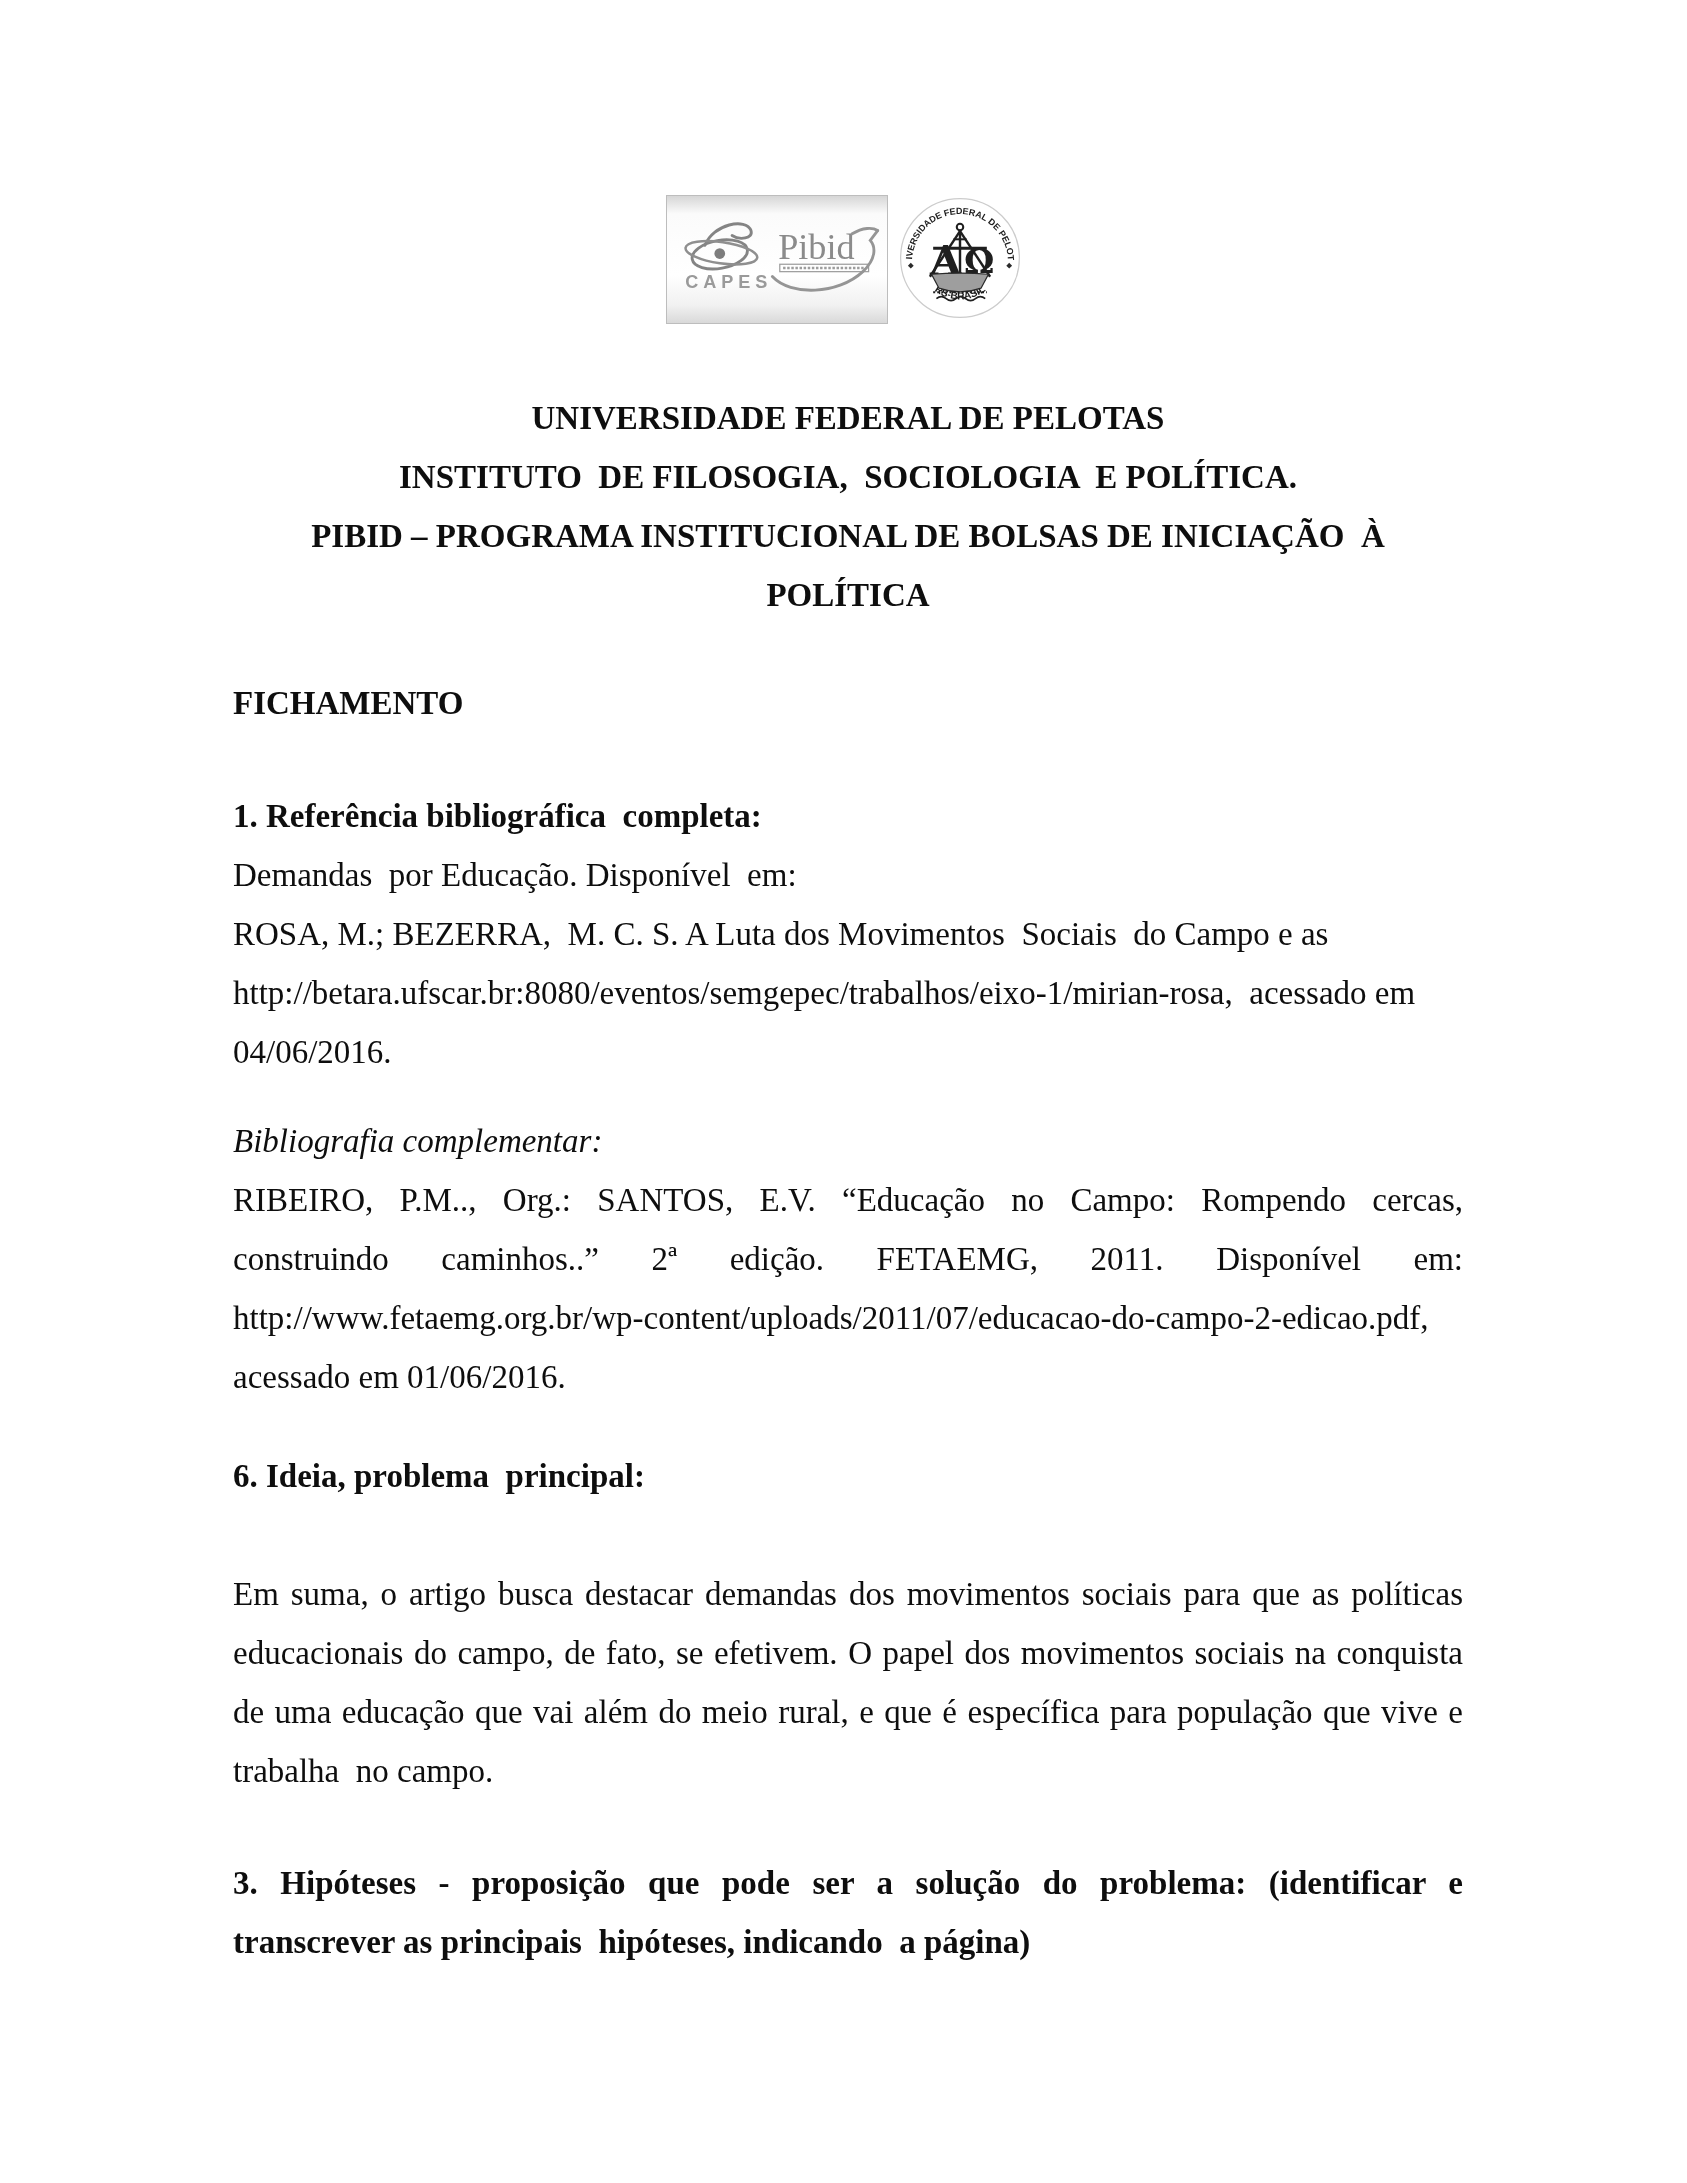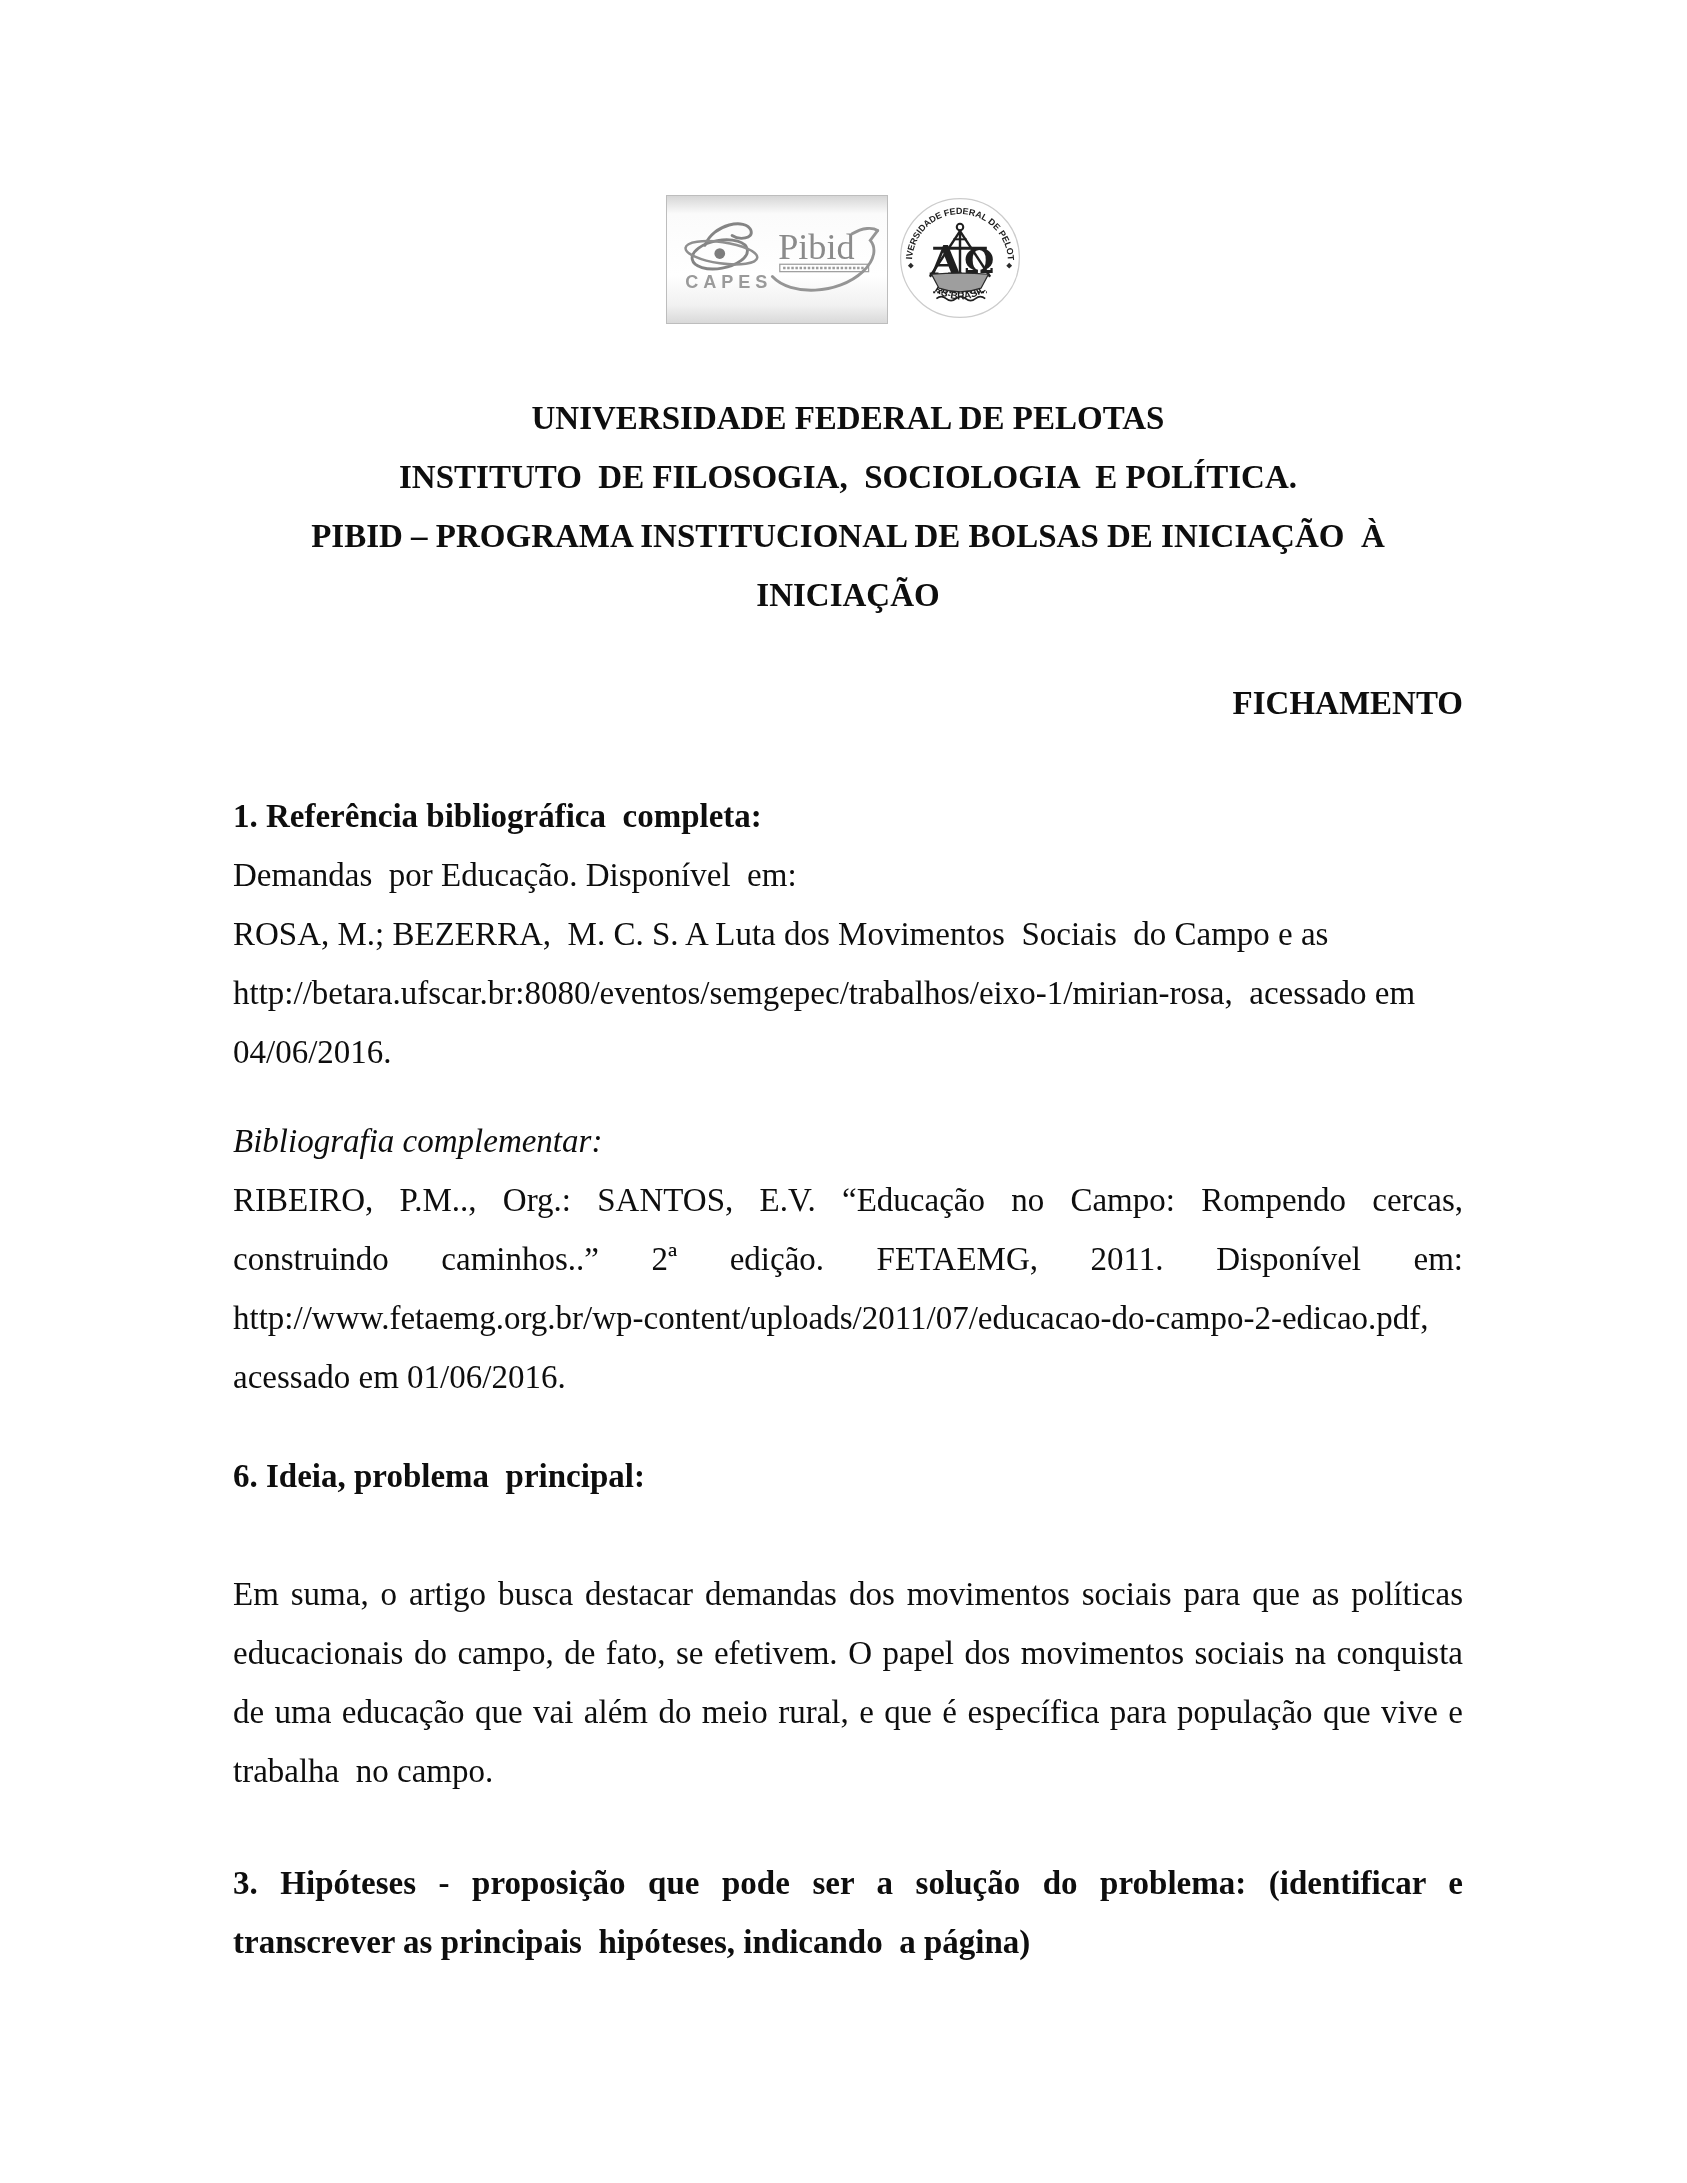--- a/index.html
+++ b/index.html
@@ -22,21 +22,21 @@
     background:linear-gradient(#d6d6d6 0%,#fbfbfb 14%,#ffffff 62%,#f1f1f1 86%,#d9d9d9 100%);
     box-sizing:border-box;
   }
   .seal{width:122px;height:122px;flex:none;margin-top:1.6px;}
   .content{padding-left:233px;padding-right:224px;}
   .line{line-height:59px;white-space:pre;}
   .just{text-align:justify;text-align-last:justify;white-space:normal;}
   .b{font-weight:bold;}
   .i{font-style:italic;}
   .header-block{margin-top:65px;text-align:center;font-weight:bold;}
-  .doc-title{margin-top:49px;text-align:right;font-weight:bold;}
+  .doc-title{margin-top:49px;text-align:left;font-weight:bold;}
   .s1-head{margin-top:54px;}
   .bib-head{margin-top:30px;}
   .s2-head{margin-top:40px;}
   .s2-body{margin-top:59px;}
   .s3-head{margin-top:53px;font-family:Liberation Serif, serif;}
 </style>
 </head>
 <body>
 
 <div class="page">
@@ -96,21 +96,21 @@
       </g>
     </svg>
   </div>
 
   <div class="content">
 
     <div class="header-block">
       <div class="line">UNIVERSIDADE FEDERAL DE PELOTAS</div>
       <div class="line">INSTITUTO  DE FILOSOGIA,  SOCIOLOGIA  E POLÍTICA.</div>
       <div class="line">PIBID – PROGRAMA INSTITUCIONAL DE BOLSAS DE INICIAÇÃO  À</div>
-      <div class="line">INICIAÇÃO</div>
+      <div class="line">POLÍTICA</div>
     </div>
 
     <div class="doc-title">
       <div class="line">FICHAMENTO</div>
     </div>
 
     <div class="s1-head">
       <div class="line b">1. Referência bibliográfica  completa:</div>
     </div>
     <div>

